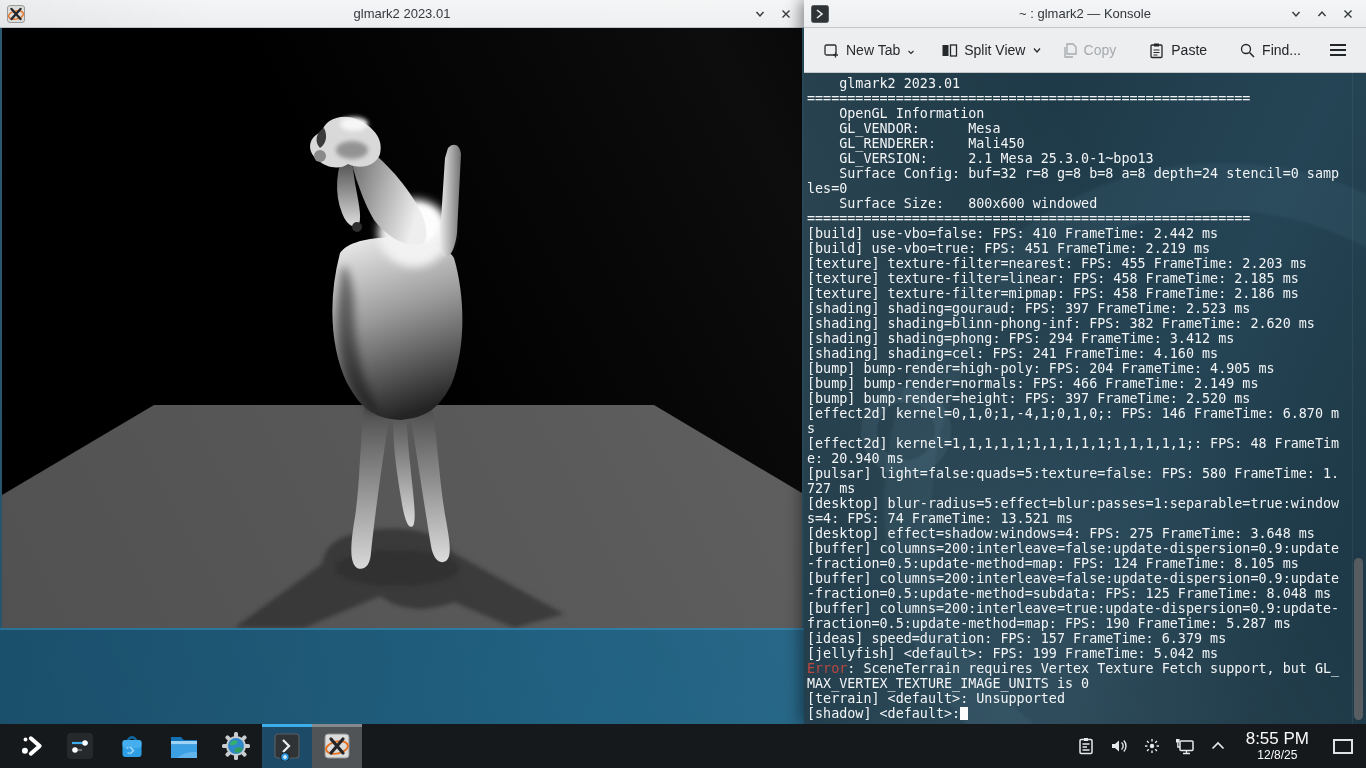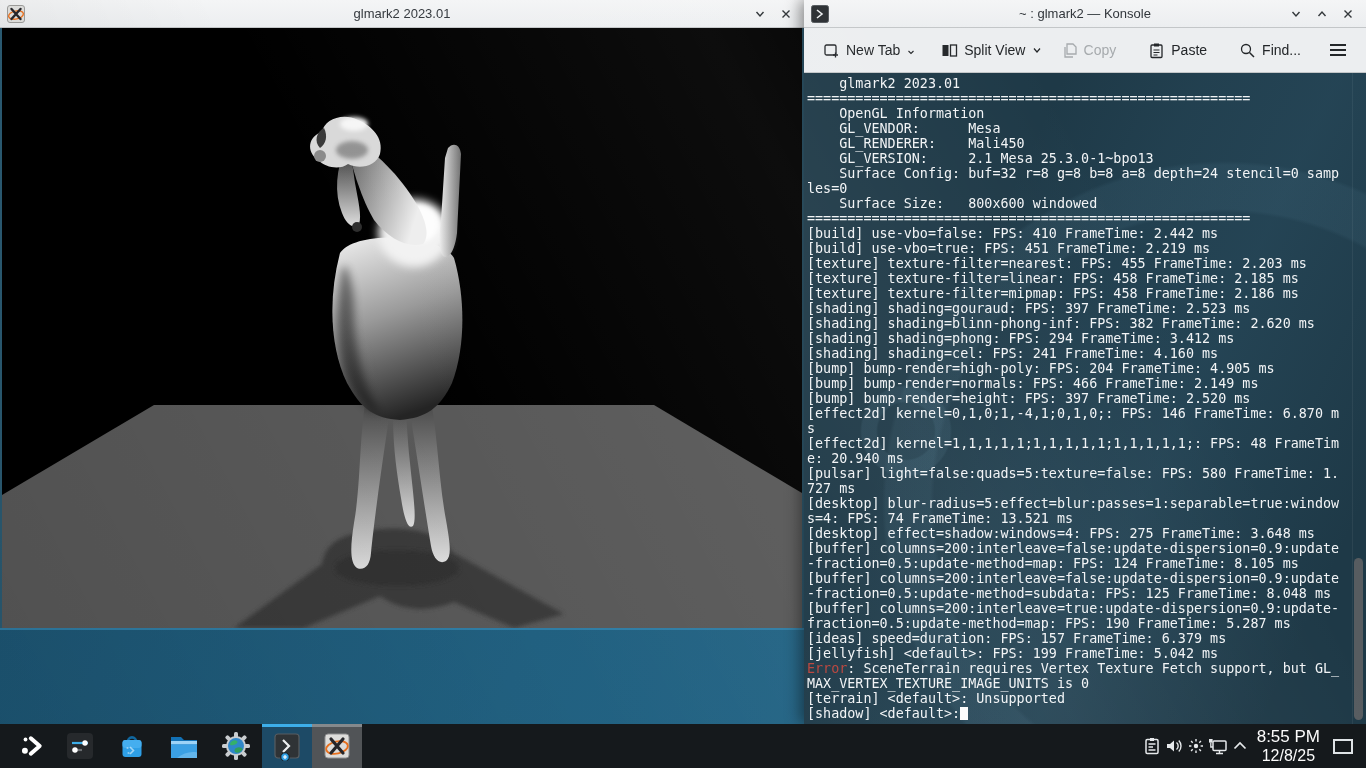--- a/index.html
+++ b/index.html
@@ -57,25 +57,25 @@
   .tb-item { height:44px; display:flex; align-items:center; justify-content:center; cursor:pointer; }
   .tb-launcher { width:44px; }
   .tb-icon { width:52px; }
   .task-btn { width:50px; position:relative; }
   .task-btn .task-indicator { position:absolute; top:0; left:0; right:0; height:3px; }
   .task-konsole { background:#1d4a66; }
   .task-konsole .task-indicator { background:#3daee9; }
   .task-glmark { background:#515457; }
   .task-glmark .task-indicator { background:#85898c; }
 
-  .tray { margin-left:auto; display:flex; align-items:center; }
+  .tray { margin-left:auto; display:flex; align-items:center; gap:11px; }
   .tray-icon { width:22px; height:44px; display:flex; align-items:center; justify-content:center; cursor:pointer; }
   .clock { text-align:center; color:#fcfcfc; line-height:1.1; margin:0 6px; cursor:pointer; }
   .clock .time { font-size:17px; }
-  .clock .date { font-size:16px; }
+  .clock .date { font-size:12px; }
   .show-desktop { width:34px; height:44px; display:flex; align-items:center; justify-content:center; cursor:pointer; }
 </style>
 </head>
 <body>
 
 <div class="screen">
 
   <div class="glmark-window">
     <div class="titlebar">
       <svg class="app-mini-icon" viewBox="0 0 18 18">

